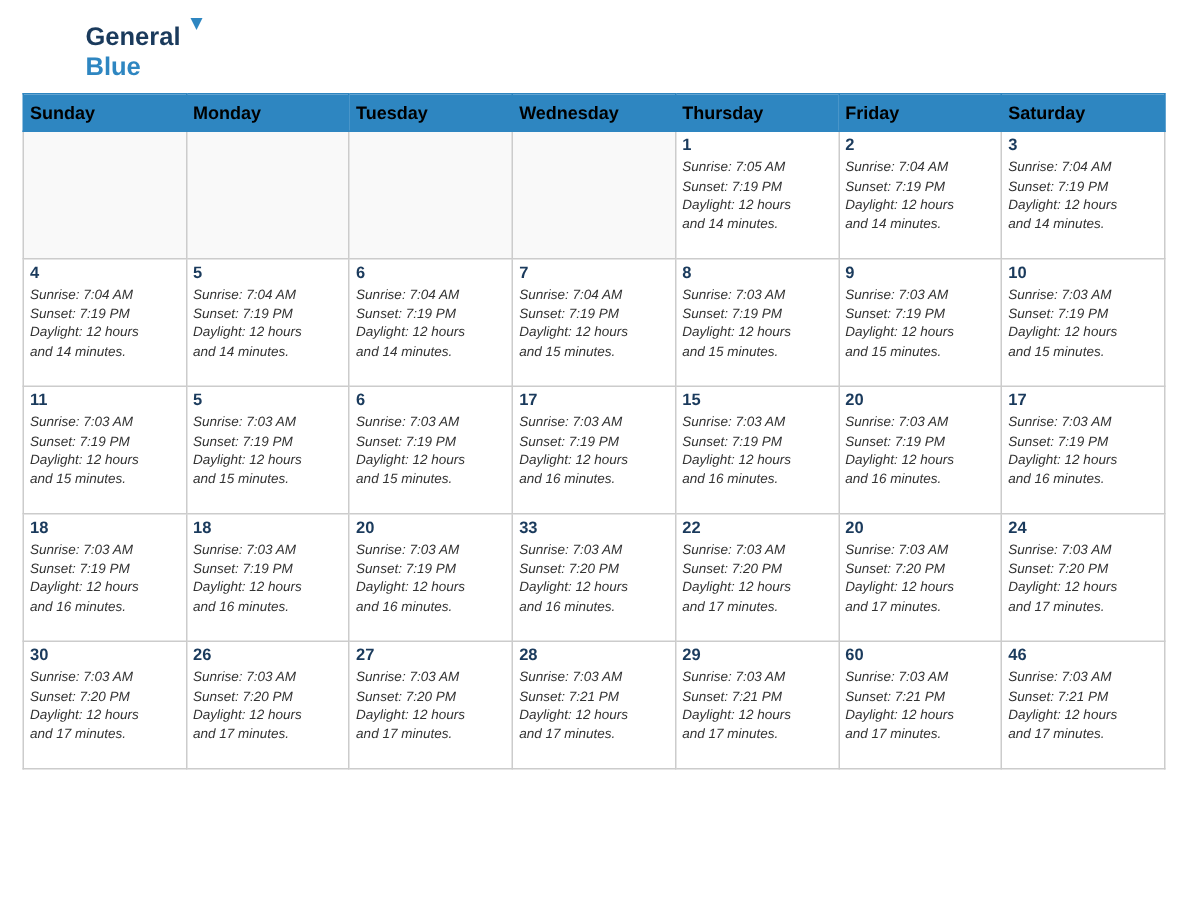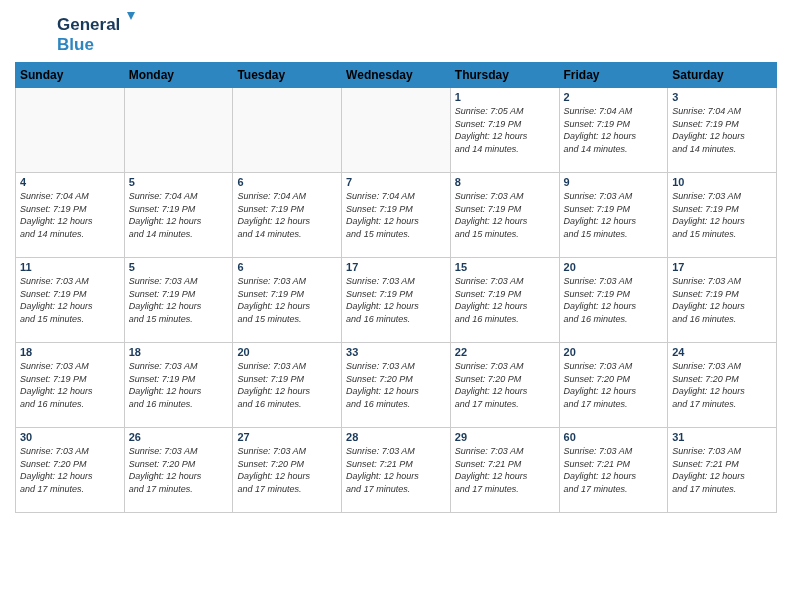--- a/index.html
+++ b/index.html
@@ -322,21 +322,21 @@
 and 17 minutes.</div>
         </td>
         <td>
           <span class="day-num">60</span>
           <div class="cell-info" style="white-space: pre-line;">Sunrise: 7:03 AM
 Sunset: 7:21 PM
 Daylight: 12 hours
 and 17 minutes.</div>
         </td>
         <td>
-          <span class="day-num">31</span>
+          <span class="day-num">46</span>
           <div class="cell-info" style="white-space: pre-line;">Sunrise: 7:03 AM
 Sunset: 7:21 PM
 Daylight: 12 hours
 and 17 minutes.</div>
         </td>
       </tr>
     </tbody>
 </table>
 
 </body></html>

